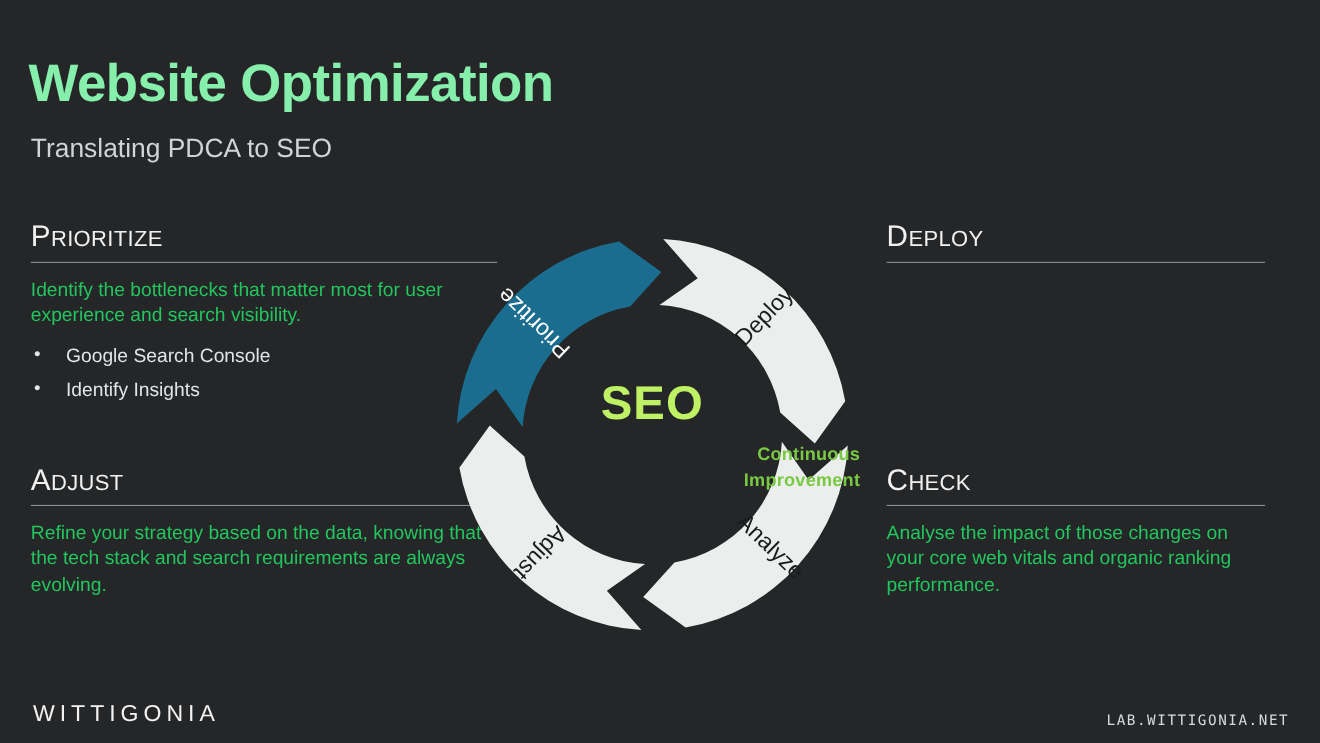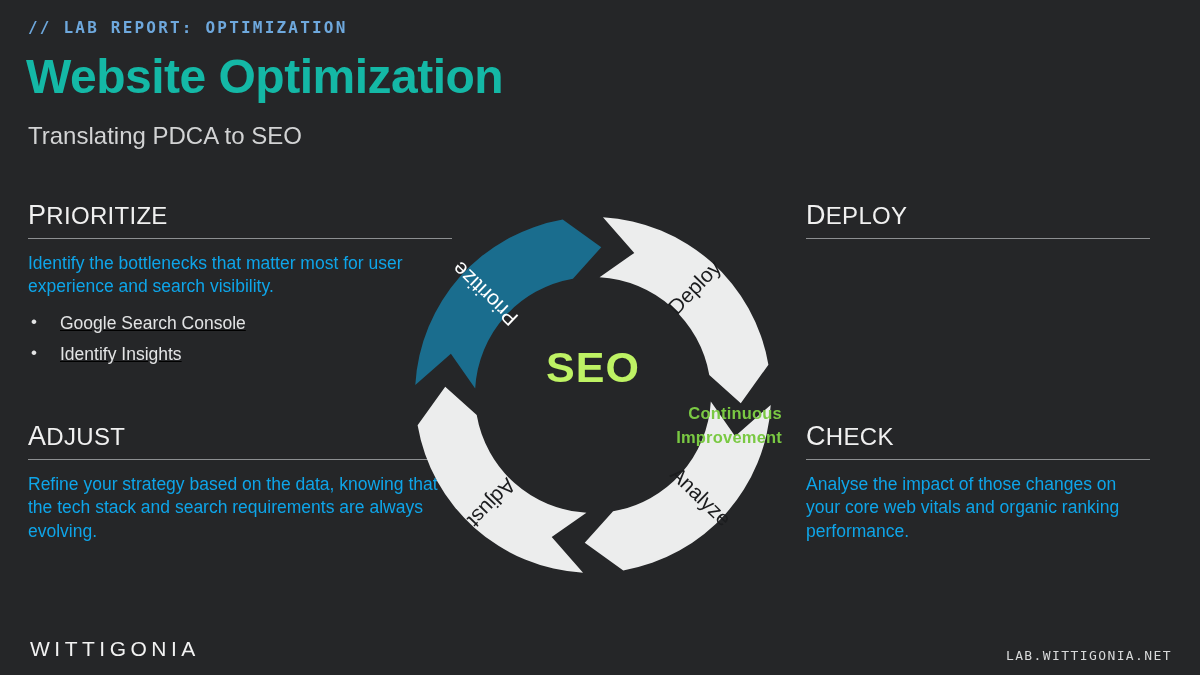--- a/index.html
+++ b/index.html
@@ -15,46 +15,46 @@
 
   
   .eyebrow{
     position:absolute;left:28px;top:18px;
     font-family:"DejaVu Sans Mono","Liberation Mono",monospace;
     font-size:16px;letter-spacing:2.2px;font-weight:700;
     color:#6ea8dd;
   }
   .title{
     position:absolute;left:26px;top:52px;
-    font-size:48px;font-weight:bold;color:#14b8a6;
+    font-size:48px;font-weight:bold;color:#86efac;
     letter-spacing:-0.5px;line-height:1.05;
   }
   .subtitle{
     position:absolute;left:28px;top:122px;
     font-size:24px;color:#d2d3d4;font-weight:400;
   }
 
   
   .block{position:absolute;}
   .block .head{
     font-size:22px;color:#f0f0f0;font-weight:400;
     letter-spacing:.3px;white-space:nowrap;
   }
   .block .head .cap{font-size:27px;}
-  .block .head .rest{font-size:24px;}
+  .block .head .rest{font-size:20px;}
   .rule{
     height:0;border-top:1px solid #8d8f91;
     margin-top:7px;
     box-shadow:0 2px 0 -1px #5a5c5e;
   }
   .block p{
     margin:13px 0 0 0;
-    font-size:17.5px;line-height:1.33;color:#0ea5e9;font-weight:400;
+    font-size:17.5px;line-height:1.33;color:#22c55e;font-weight:400;
   }
-  .block ul{margin:9px 0 0 0;padding:0;list-style:none;text-decoration:underline;}
+  .block ul{margin:9px 0 0 0;padding:0;list-style:none;}
   .block ul li{
     font-size:17.5px;line-height:1.78;color:#e3e4e5;
     padding-left:32px;position:relative;
   }
   .block ul li::before{
     content:"\2022";position:absolute;left:3px;top:-1px;
     color:#e3e4e5;font-size:17px;
   }
 
   #blk-prioritize{left:28px;top:200px;width:424px;}
@@ -98,21 +98,20 @@
     position:absolute;right:28px;top:648px;
     font-family:"DejaVu Sans Mono","Liberation Mono",monospace;
     font-size:13px;color:#d8d9da;letter-spacing:1.4px;
   }
 </style>
 </head>
 <body>
 
 <div class="slide">
 
-  <div class="eyebrow">// LAB REPORT: OPTIMIZATION</div>
   <div class="title">Website Optimization</div>
   <div class="subtitle">Translating PDCA to SEO</div>
 
   <div class="block" id="blk-prioritize">
     <div class="head"><span class="cap">P</span><span class="rest">RIORITIZE</span></div>
     <div class="rule"></div>
     <p>Identify the bottlenecks that matter most for user experience and search visibility.</p>
     <ul>
       <li>Google Search Console</li>
       <li>Identify Insights</li>

